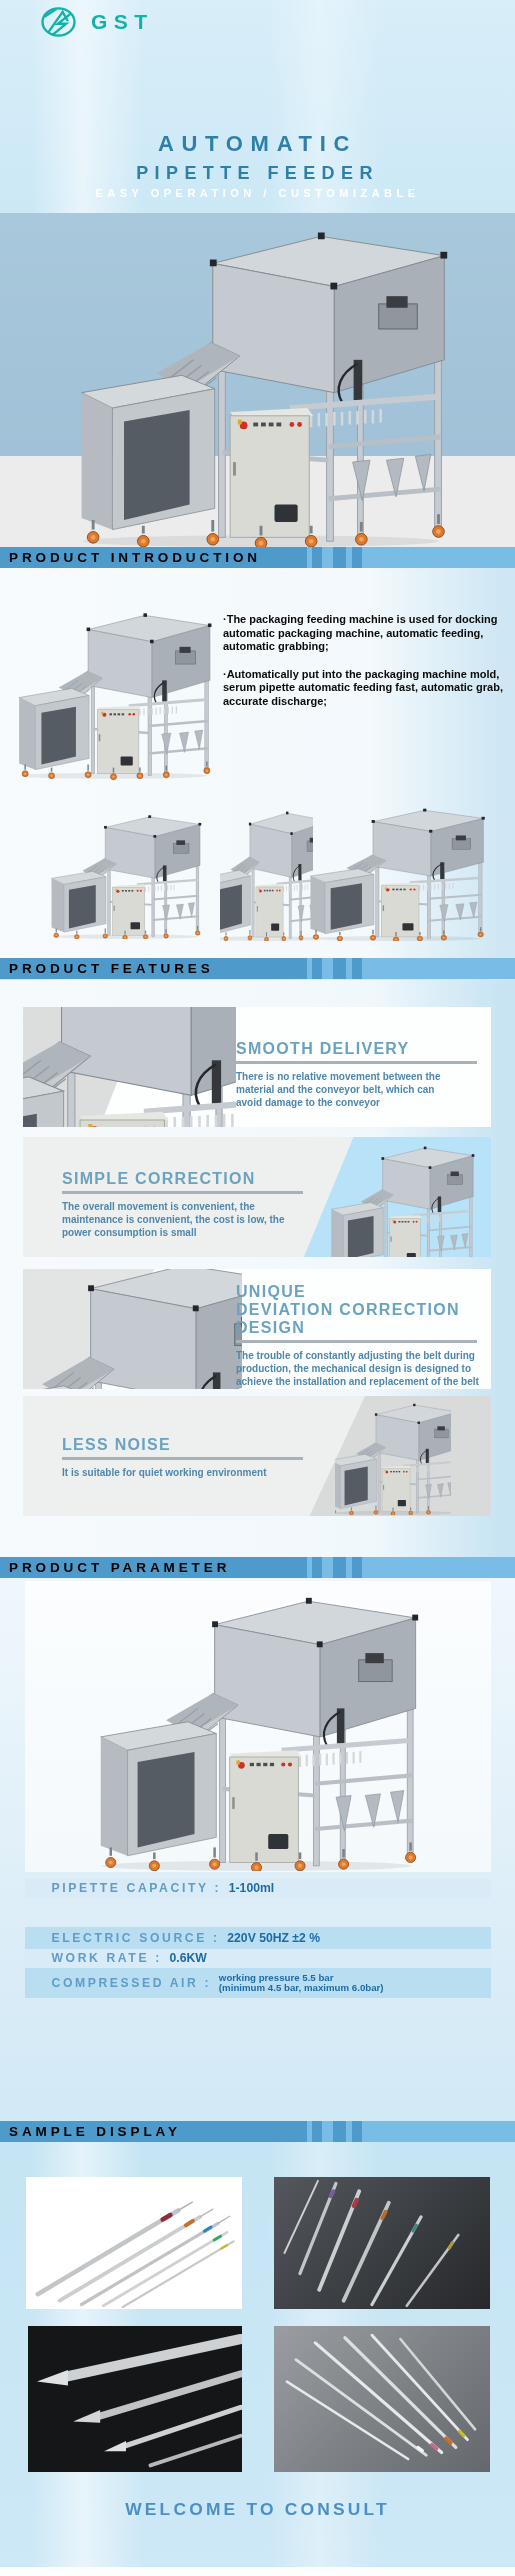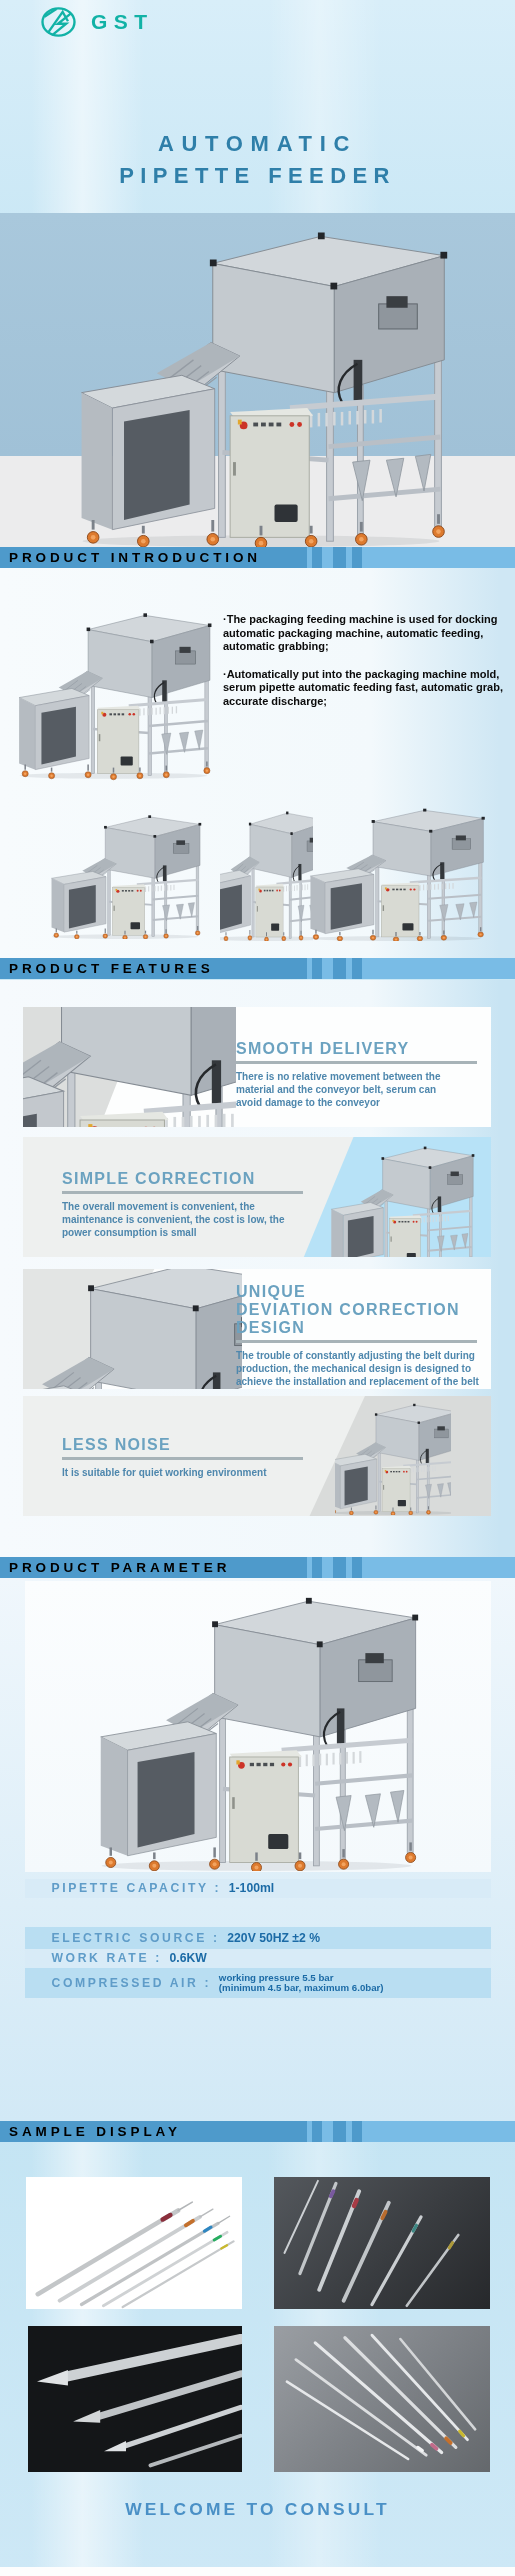--- a/index.html
+++ b/index.html
@@ -12,21 +12,21 @@
   .streaks{position:absolute;inset:0;z-index:0;pointer-events:none;
     background:
       linear-gradient(90deg,rgba(255,255,255,0) 6%,rgba(255,255,255,.55) 16%,rgba(255,255,255,0) 28%,rgba(255,255,255,0) 52%,rgba(255,255,255,.35) 62%,rgba(255,255,255,0) 74%);
   }
   .abs{position:absolute;}
   
   .logo{left:40px;top:6.4px;display:flex;align-items:center;z-index:3;}
   .logo-text{margin-left:14px;font-size:21px;font-weight:bold;letter-spacing:6.4px;color:#12b2a6;}
   .title1,.title2{left:0;width:515px;text-align:center;font-weight:bold;color:#2f7fa9;z-index:3;margin-top:12px;}
   .title1{top:119px;font-size:22px;letter-spacing:7.7px;}
-  .title2{top:151px;font-size:22px;letter-spacing:6.4px;}
+  .title2{top:151px;font-size:18px;letter-spacing:6.4px;}
   .subtitle{left:0;top:187px;width:515px;text-align:center;font-weight:bold;color:#ffffff;font-size:11px;letter-spacing:4.5px;z-index:3;}
   
   .hero{left:0;top:213px;width:515px;height:334px;overflow:hidden;z-index:1;}
   .hero-sky{position:absolute;left:0;top:0;width:515px;height:243px;background:linear-gradient(180deg,#a9c8dc 0%,#a0c1d7 100%);}
   .hero-floor{position:absolute;left:0;top:243px;width:515px;height:91px;background:#ececed;}
   
   .banner{left:0;width:515px;height:21px;display:flex;z-index:4;}
   .banner-main{width:307px;background:#4e9acb;display:flex;align-items:center;padding-left:9px;}
   .banner-text{color:#000000;font-size:13.5px;font-weight:bold;letter-spacing:3.9px;white-space:nowrap;}
   .banner-tail{flex:1;background:#79bce6;position:relative;}
@@ -187,20 +187,21 @@
 
   <div class="abs logo">
     <svg width="37" height="32" viewBox="0 0 62 54">
       <ellipse cx="31" cy="27" rx="27" ry="23" fill="none" stroke="#12b2a6" stroke-width="4"></ellipse>
       <path d="M9,17 L26,6 M14,44 L38,10 L46,24 M22,48 L44,30 L30,30 L50,14" fill="none" stroke="#12b2a6" stroke-width="4" stroke-linecap="square"></path>
     </svg>
     <span class="logo-text">GST</span>
   </div>
   <div class="abs title1">AUTOMATIC</div>
   <div class="abs title2">PIPETTE FEEDER</div>
+  <div class="abs subtitle">EASY OPERATION / CUSTOMIZABLE</div>
 
   <div class="abs hero">
     <div class="hero-sky"></div>
     <div class="hero-floor"></div>
     <svg viewBox="0 0 400 340" style="position:absolute;left:68px;top:6.4px;width:386px;height:328px">
         <use href="#machine-g"></use>
       </svg>
   </div>
 
   <div class="abs zone zoneC"></div>
@@ -250,21 +251,21 @@
   <section class="card white" style="top:1007px;height:120px">
     <div class="fimg" style="left:0;width:213px">
       <div class="wedge gray1"></div>
       <svg viewBox="0 0 400 340" style="left:-116px;top:-97px;width:412px;height:350px">
           <use href="#machine-g"></use>
         </svg>
     </div>
     <div class="ftext" style="left:213px;top:33px;width:245px">
       <h3>SMOOTH DELIVERY</h3>
       <div class="tbar"></div>
-      <p style="width:227px">There is no relative movement between the material and the conveyor belt, serum can avoid damage to the conveyor</p>
+      <p style="width:227px">There is no relative movement between the material and the conveyor belt, which can avoid damage to the conveyor</p>
     </div>
   </section>
 
   <section class="card gray" style="top:1137px;height:120px">
     <div class="fimg" style="left:277px;width:191px">
       <div class="wedge blue1"></div>
       <svg viewBox="0 0 400 340" style="left:26px;top:3.9px;width:151px;height:129px">
           <use href="#machine-g"></use>
         </svg>
     </div>

